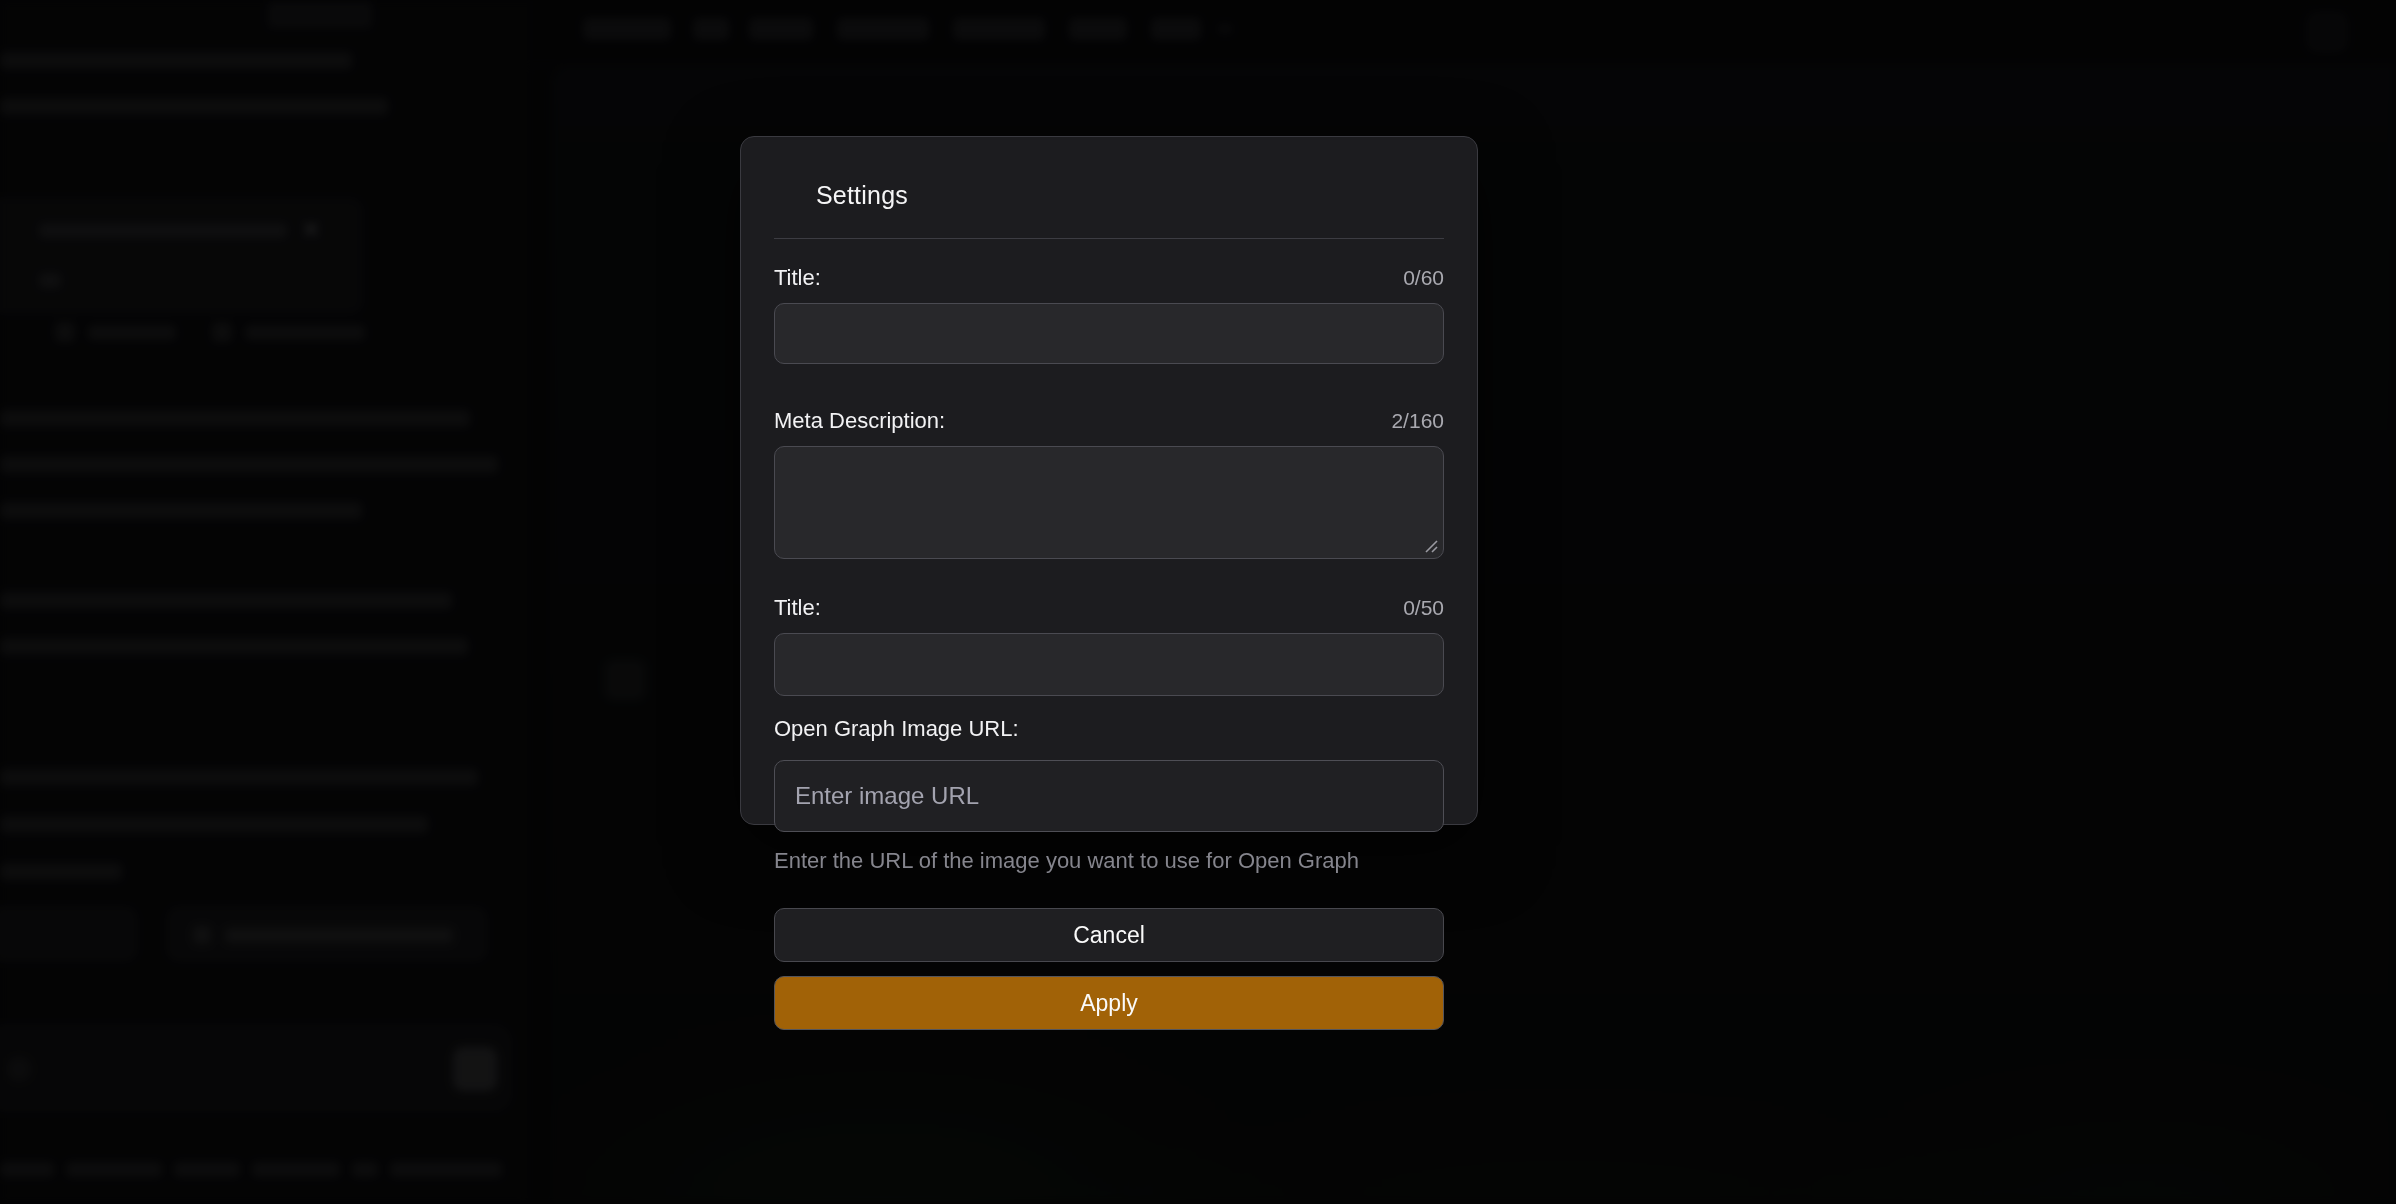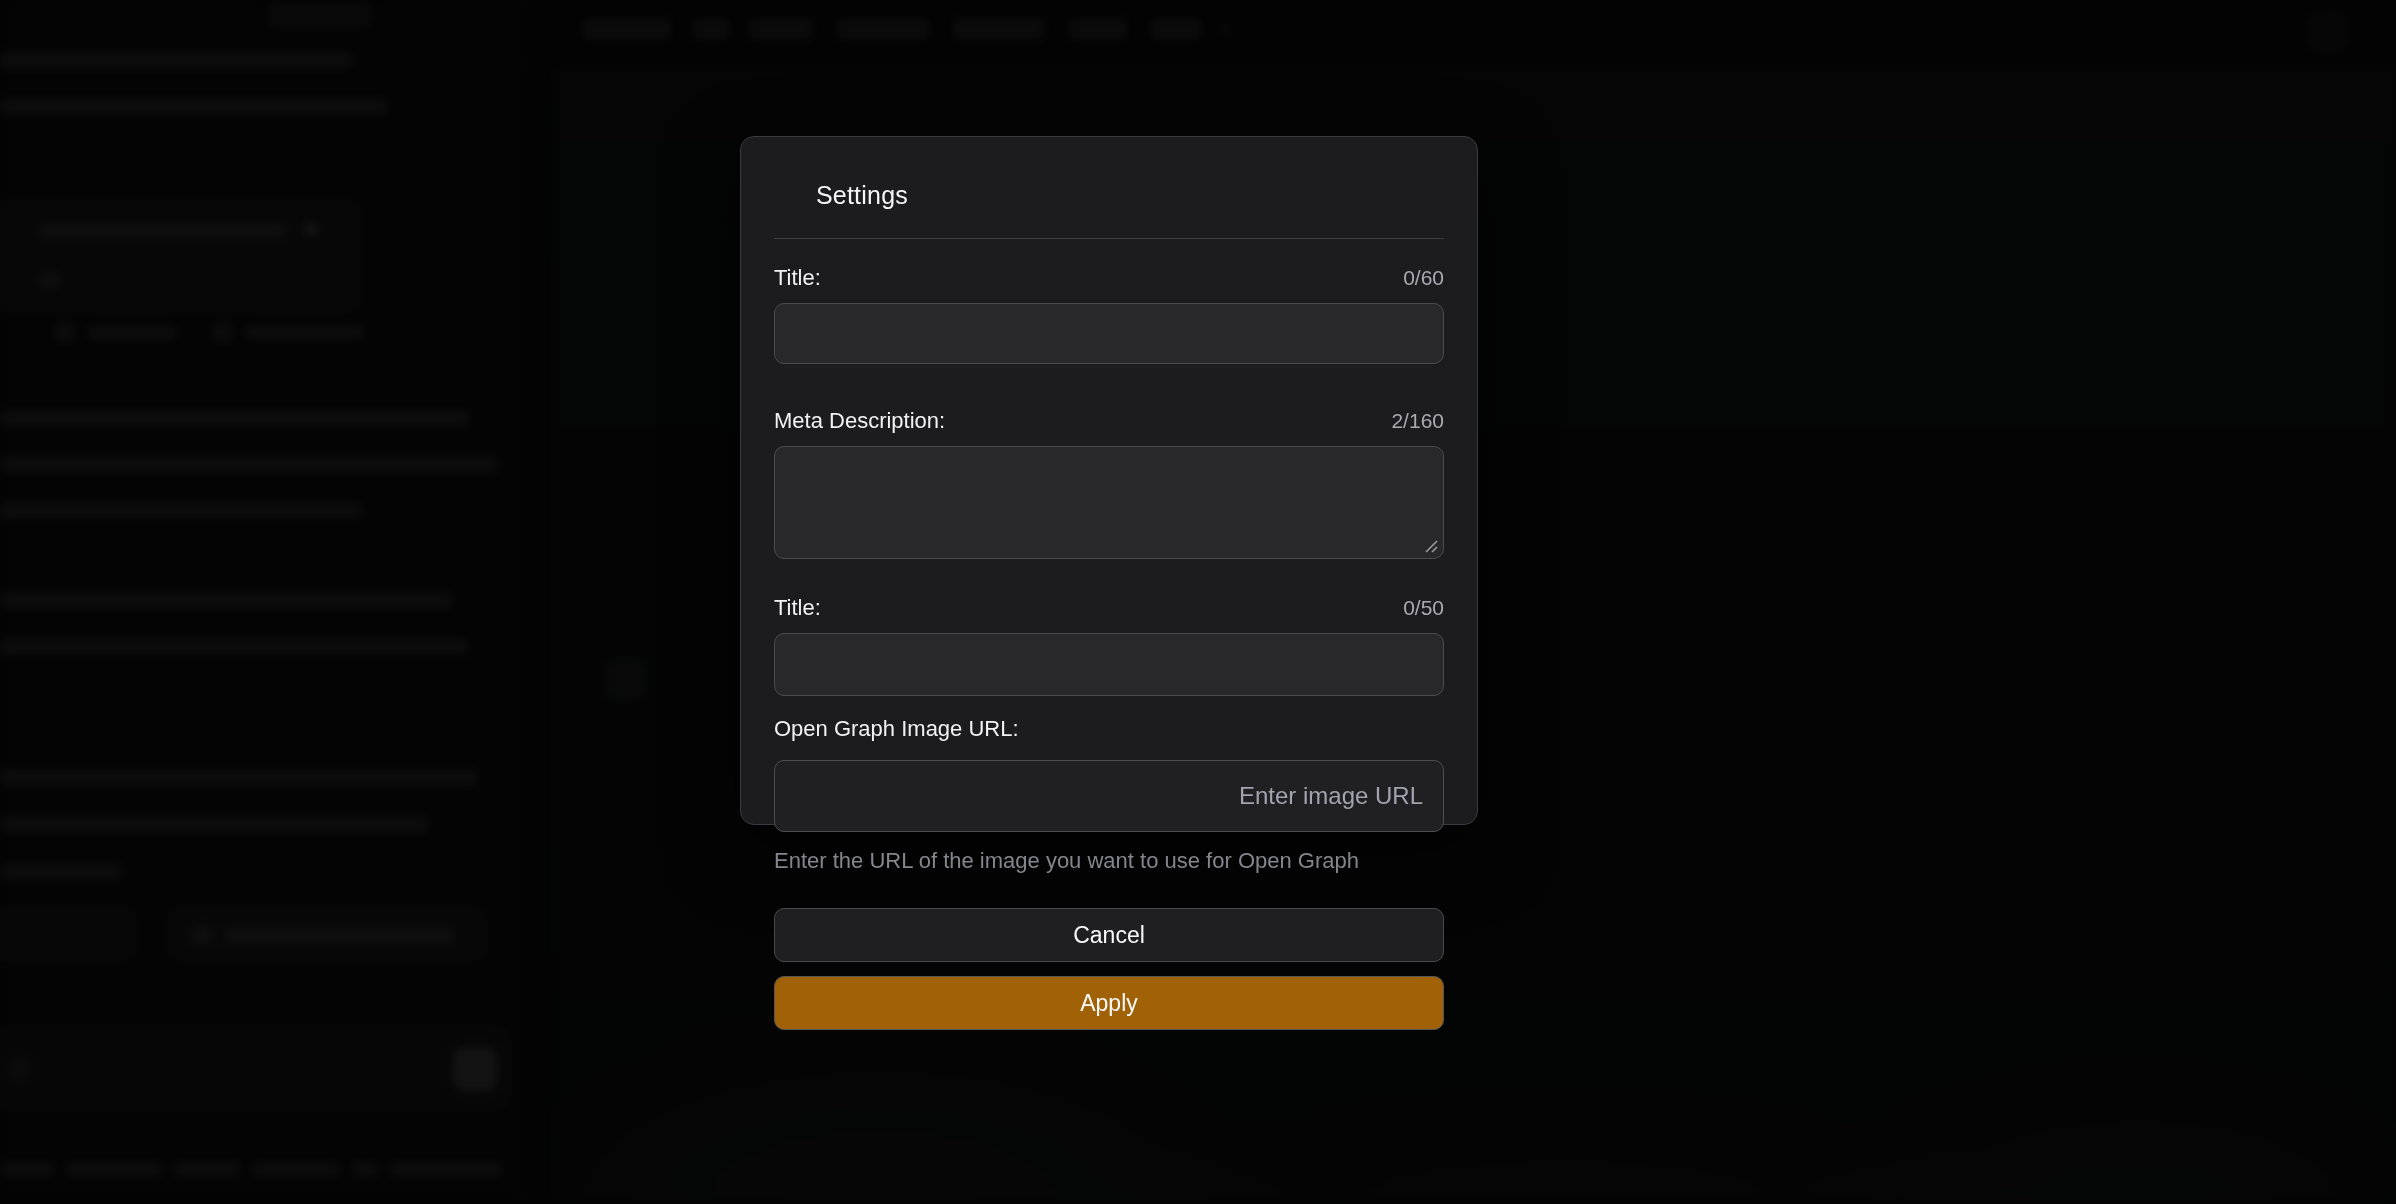--- a/index.html
+++ b/index.html
@@ -34,21 +34,21 @@
   .modal-body{padding:0 33px;}
   .field-row{display:flex;justify-content:space-between;align-items:baseline;}
   .field-label{font-size:22px;color:#f2f2f4;}
   .field-counter{font-size:21px;color:#a9a9b0;}
   .ti{width:100%;background:#28282b;border:1px solid #4a4a51;border-radius:10px;color:#f2f2f4;
       font-size:24px;padding:0 20px;outline:none;}
   .ta-wrap{position:relative;}
   .ta{width:100%;background:#28282b;border:1px solid #4a4a51;border-radius:10px;color:#f2f2f4;
       font-size:24px;padding:14px 20px;outline:none;resize:none;display:block;}
   .resize-handle{position:absolute;right:6px;bottom:6px;}
-  .url-input{background:#202023;border:1px solid #4e4e55;text-align:right;}
+  .url-input{background:#202023;border:1px solid #4e4e55;}
   .url-input::placeholder{color:#a3a3af;}
   .helper{margin-top:16px;font-size:22px;color:#85858d;}
   .btn-row{display:flex;justify-content:flex-end;gap:14px;margin-top:34px;flex-direction:column;}
   .btn{height:54px;border-radius:10px;font-size:23px;color:#fafafa;cursor:pointer;}
   .btn-cancel{background:#1f1f22;border:1px solid #48484e;padding:0 30px;}
   .btn-apply{background:#a16207;border:1px solid #55555b;padding:0 28px;}
 </style>
 </head>
 <body>
 

